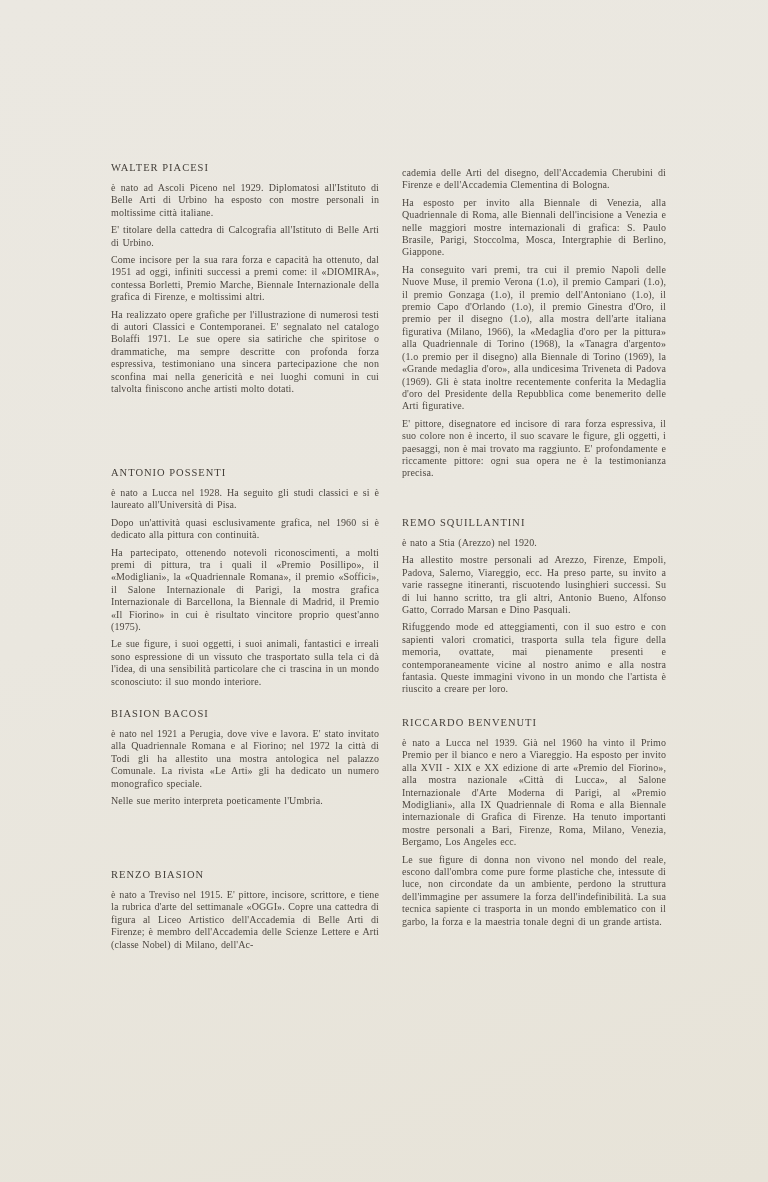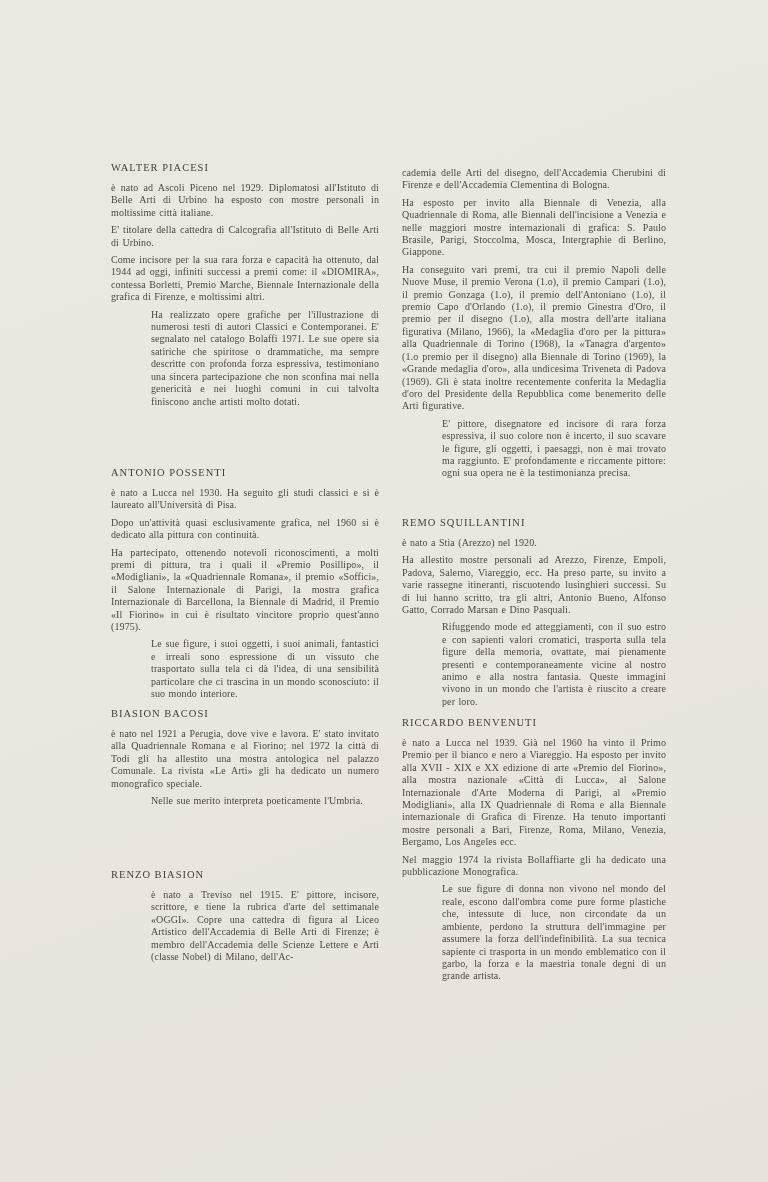--- a/index.html
+++ b/index.html
@@ -29,38 +29,38 @@
   .section p {
     margin: 0 0 5px 0;
     font-size: 10px;
     line-height: 12.4px;
     text-align: justify;
     letter-spacing: 0.1px;
     word-spacing: 0.08em;
     hyphens: auto;
     -webkit-hyphens: auto;
   }
-  .section p:last-child { margin-bottom: 0; margin-left: 40px; }
+  .section p:last-child { margin-bottom: 0; }
 </style>
 </head>
 <body>
 
 <div class="page">
 
   <div class="section col-left" style="top:162px">
     <h3>WALTER PIACESI</h3>
     <p>è nato ad Ascoli Piceno nel 1929. Diplomatosi all'Istituto di Belle Arti di Urbino ha esposto con mostre personali in moltissime città italiane.</p>
     <p>E' titolare della cattedra di Calcografia all'Istituto di Belle Arti di Urbino.</p>
-    <p>Come incisore per la sua rara forza e capacità ha ottenuto, dal 1944 ad oggi, infiniti successi a premi come: il «DIOMIRA», contessa Borletti, Premio Marche, Biennale Internazionale della grafica di Firenze, e moltissimi altri.</p>
+    <p>Come incisore per la sua rara forza e capacità ha ottenuto, dal 1951 ad oggi, infiniti successi a premi come: il «DIOMIRA», contessa Borletti, Premio Marche, Biennale Internazionale della grafica di Firenze, e moltissimi altri.</p>
     <p>Ha realizzato opere grafiche per l'illustrazione di numerosi testi di autori Classici e Contemporanei. E' segnalato nel catalogo Bolaffi 1971. Le sue opere sia satiriche che spiritose o drammatiche, ma sempre descritte con profonda forza espressiva, testimoniano una sincera partecipazione che non sconfina mai nella genericità e nei luoghi comuni in cui talvolta finiscono anche artisti molto dotati.</p>
   </div>
 
   <div class="section col-left" style="top:467px">
     <h3>ANTONIO POSSENTI</h3>
-    <p>è nato a Lucca nel 1930. Ha seguito gli studi classici e si è laureato all'Università di Pisa.</p>
+    <p>è nato a Lucca nel 1928. Ha seguito gli studi classici e si è laureato all'Università di Pisa.</p>
     <p>Dopo un'attività quasi esclusivamente grafica, nel 1960 si è dedicato alla pittura con continuità.</p>
     <p>Ha partecipato, ottenendo notevoli riconoscimenti, a molti premi di pittura, tra i quali il «Premio Posillipo», il «Modigliani», la «Quadriennale Romana», il premio «Soffici», il Salone Internazionale di Parigi, la mostra grafica Internazionale di Barcellona, la Biennale di Madrid, il Premio «Il Fiorino» in cui è risultato vincitore proprio quest'anno (1975).</p>
     <p>Le sue figure, i suoi oggetti, i suoi animali, fantastici e irreali sono espressione di un vissuto che trasportato sulla tela ci dà l'idea, di una sensibilità particolare che ci trascina in un mondo sconosciuto: il suo mondo interiore.</p>
   </div>
 
   <div class="section col-left" style="top:708px">
     <h3>BIASION BACOSI</h3>
     <p>è nato nel 1921 a Perugia, dove vive e lavora. E' stato invitato alla Quadriennale Romana e al Fiorino; nel 1972 la città di Todi gli ha allestito una mostra antologica nel palazzo Comunale. La rivista «Le Arti» gli ha dedicato un numero monografico speciale.</p>
     <p>Nelle sue merito interpreta poeticamente l'Umbria.</p>
   </div>
@@ -80,17 +80,16 @@
   <div class="section col-right" style="top:517px">
     <h3>REMO SQUILLANTINI</h3>
     <p>è nato a Stia (Arezzo) nel 1920.</p>
     <p>Ha allestito mostre personali ad Arezzo, Firenze, Empoli, Padova, Salerno, Viareggio, ecc. Ha preso parte, su invito a varie rassegne itineranti, riscuotendo lusinghieri successi. Su di lui hanno scritto, tra gli altri, Antonio Bueno, Alfonso Gatto, Corrado Marsan e Dino Pasquali.</p>
     <p>Rifuggendo mode ed atteggiamenti, con il suo estro e con sapienti valori cromatici, trasporta sulla tela figure della memoria, ovattate, mai pienamente presenti e contemporaneamente vicine al nostro animo e alla nostra fantasia. Queste immagini vivono in un mondo che l'artista è riuscito a creare per loro.</p>
   </div>
 
   <div class="section col-right" style="top:717px">
     <h3>RICCARDO BENVENUTI</h3>
     <p>è nato a Lucca nel 1939. Già nel 1960 ha vinto il Primo Premio per il bianco e nero a Viareggio. Ha esposto per invito alla XVII - XIX e XX edizione di arte «Premio del Fiorino», alla mostra nazionale «Città di Lucca», al Salone Internazionale d'Arte Moderna di Parigi, al «Premio Modigliani», alla IX Quadriennale di Roma e alla Biennale internazionale di Grafica di Firenze. Ha tenuto importanti mostre personali a Bari, Firenze, Roma, Milano, Venezia, Bergamo, Los Angeles ecc.</p>
-    <p>Nel maggio 1974 la rivista Bollaffiarte gli ha dedicato una pubblicazione Monografica.</p>
     <p>Le sue figure di donna non vivono nel mondo del reale, escono dall'ombra come pure forme plastiche che, intessute di luce, non circondate da un ambiente, perdono la struttura dell'immagine per assumere la forza dell'indefinibilità. La sua tecnica sapiente ci trasporta in un mondo emblematico con il garbo, la forza e la maestria tonale degni di un grande artista.</p>
   </div>
 
 </div>
 
 </body></html>

